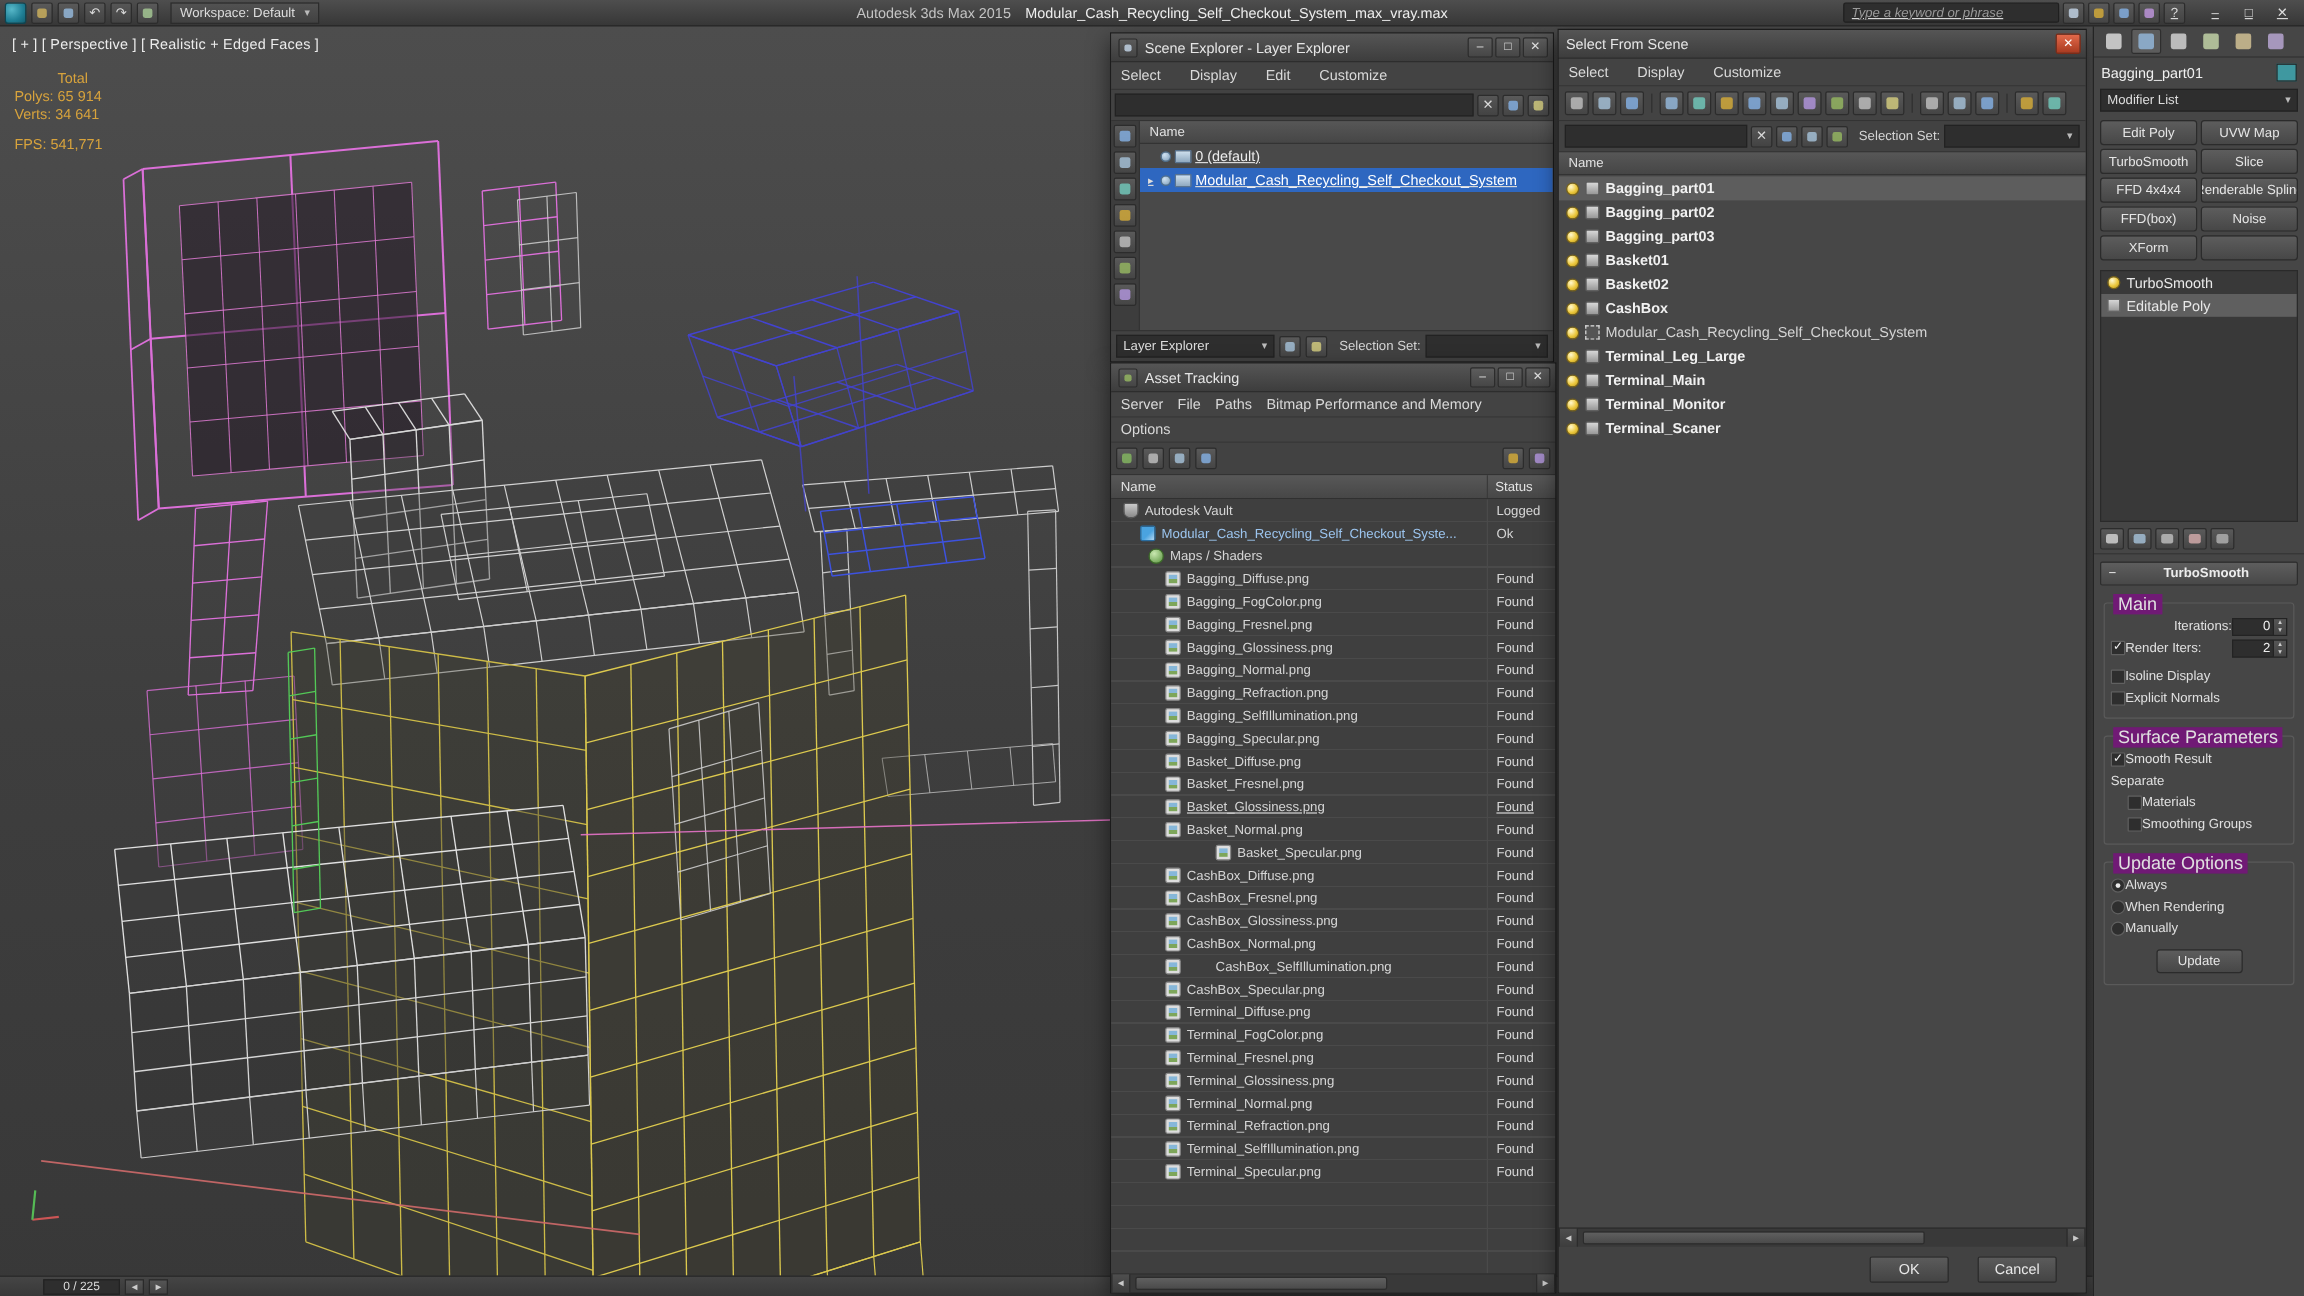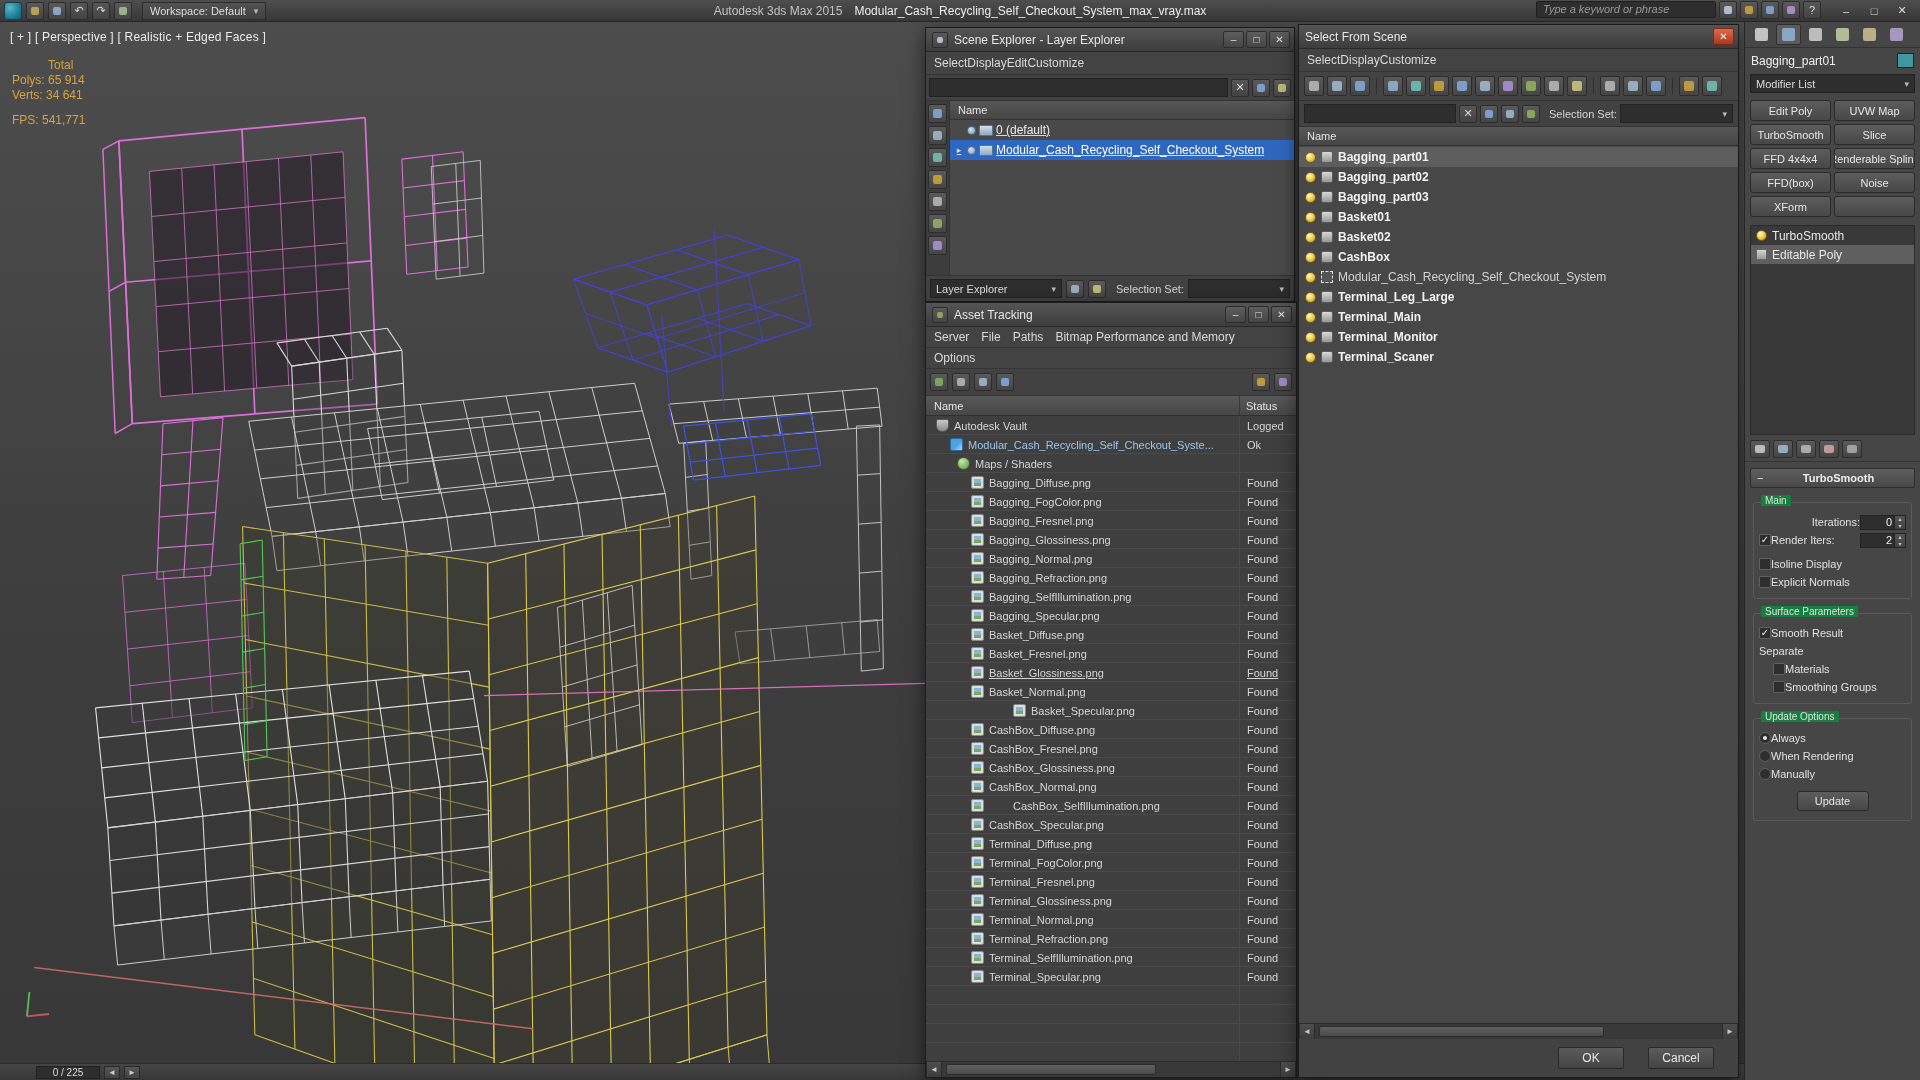--- a/index.html
+++ b/index.html
@@ -16,21 +16,21 @@
   background:linear-gradient(#565656,#434343);border:1px solid #2c2c2c;border-radius:2px;color:#d9d9d9;font-size:11px;}
 .blob{position:relative;width:18px;height:18px;background:linear-gradient(#5a5a5a,#454545);
   border:1px solid #2c2c2c;border-radius:2px;flex:none;}
 .blob::after{content:"";position:absolute;inset:4px;border-radius:2px;background:var(--g,#9db7cc);opacity:.9;}
 .workspace{height:18px;display:flex;align-items:center;gap:8px;padding:0 7px;border:1px solid #2c2c2c;
   background:linear-gradient(#525252,#414141);font-size:11px;color:#ddd;margin-left:6px;white-space:nowrap;}
 .caret{font-size:9px;color:#bbb;}
 .doc-title{position:absolute;left:50%;top:0;height:22px;transform:translateX(-50%);
   display:flex;align-items:center;gap:12px;white-space:nowrap;}
 .app-name{color:#c3c3c3;}.doc-name{color:#ededed;}
-.tb-right{margin-left:auto;display:flex;gap:3px;}
+.tb-right{margin-left:auto;display:flex;align-items:center;gap:3px;text-decoration:underline;}
 .kw-search{width:180px;height:17px;background:#2e2e2e;border:1px solid #1f1f1f;color:#ddd;
   font-size:11px;font-style:ital;padding:0 6px;border-radius:2px;font-family:inherit;}
 .kw-search::placeholder{color:#9a9a9a;font-style:italic;}
 .winctl{display:flex;margin-left:8px;}
 .wbtn{width:28px;height:20px;display:flex;align-items:center;justify-content:center;color:#ddd;font-size:11px;}
 
 
 .viewport{position:absolute;left:0;top:22px;width:1744px;height:1058px;z-index:1;
   background:linear-gradient(180deg,#4d4d4d,#3e3e3e 55%,#383838);}
 #wire{position:absolute;left:0;top:0;width:925px;height:1041px;}
@@ -47,21 +47,21 @@
 
 
 .window{position:absolute;background:#424242;border:1px solid #1c1c1c;box-shadow:0 6px 18px rgba(0,0,0,.55);
   display:flex;flex-direction:column;z-index:5;}
 .win-title{height:24px;flex:none;background:linear-gradient(#555,#3d3d3d);border-bottom:1px solid #2a2a2a;
   display:flex;align-items:center;gap:6px;padding:0 4px 0 6px;font-size:12px;color:#e6e6e6;}
 .win-btns{margin-left:auto;display:flex;gap:2px;}
 .win-btn{width:21px;height:17px;display:flex;align-items:center;justify-content:center;
   background:linear-gradient(#5d5d5d,#464646);border:1px solid #2c2c2c;font-size:10px;color:#e0e0e0;border-radius:2px;}
 .win-btn.red{background:linear-gradient(#e2694a,#a83a20);border-color:#7d2b17;color:#fff;}
-.menubar{flex:none;display:flex;gap:0;padding:4px 8px;font-size:12px;color:#d9d9d9;background:#434343;
+.menubar{flex:none;display:flex;gap:24px;padding:4px 8px;font-size:12px;color:#d9d9d9;background:#434343;
   border-bottom:1px solid #353535;}
 .menubar.tight{gap:12px;padding:3px 8px;}
 .search-input{height:19px;background:#2e2e2e;border:1px solid #222;color:#ddd;padding:0 4px;font-size:11px;font-family:inherit;}
 .combo{height:19px;background:#2e2e2e;border:1px solid #222;display:flex;align-items:center;gap:4px;
   padding:0 5px;font-size:11px;color:#ddd;}
 .combo .caret{margin-left:auto;}
 .combo.w130{width:132px;flex:none;}
 .combo.fill{flex:1;}
 
 
@@ -158,21 +158,21 @@
 .ic-bulb{border-radius:50%;background:radial-gradient(circle at 35% 30%,#fff8cf,#ecc83d 55%,#b08f1e);border:1px solid #77621a;}
 .ic-poly{background:linear-gradient(#d5d5d5,#9a9a9a);border:1px solid #666;}
 .stack-tools{flex:none;display:flex;gap:3px;padding:3px 5px;border-bottom:1px solid #353535;}
 .stack-tools .blob{width:20px;height:18px;}
 .rollout-head{flex:none;height:20px;margin:6px 5px 2px;background:linear-gradient(#5e5e5e,#484848);
   border:1px solid #2d2d2d;border-radius:2px;display:flex;align-items:center;padding:0 6px;font-size:11px;color:#ececec;}
 .ro-minus{width:12px;}
 .ro-title{flex:1;text-align:center;font-weight:bold;}
 .rollout-body{flex:1;padding:2px 7px;overflow:hidden;}
 .group{position:relative;border:1px solid #5a5a5a;border-radius:3px;margin:10px 1px 14px;padding:10px 5px 7px;}
-.group-label{position:absolute;top:-8px;left:7px;background:#15803d;padding:0 4px;font-size:10px;color:#e0e0e0;}
+.group-label{position:absolute;top:-8px;left:7px;background:#701a75;padding:0 4px;font-size:15px;color:#e0e0e0;}
 .row-line{display:flex;align-items:center;gap:0;min-height:18px;font-size:11px;color:#e0e0e0;}
 .row-line.mt{margin-top:6px;}
 .lbl{white-space:nowrap;}
 .lbl.r{flex:1;text-align:right;}
 .spin{width:46px;height:15px;background:#2e2e2e;border:1px solid #232323;display:flex;align-items:center;
   color:#eee;font-size:11px;flex:none;}
 .spin-val{flex:1;text-align:right;padding-right:2px;}
 .spin-btns{width:11px;height:100%;display:flex;flex-direction:column;background:linear-gradient(#555,#434343);border-left:1px solid #232323;}
 .spin-btns i{flex:1;font-style:normal;font-size:6px;line-height:7px;text-align:center;color:#ccc;}
 .cb{width:12px;height:12px;background:#2e2e2e;border:1px solid #606060;border-radius:1px;flex:none;

